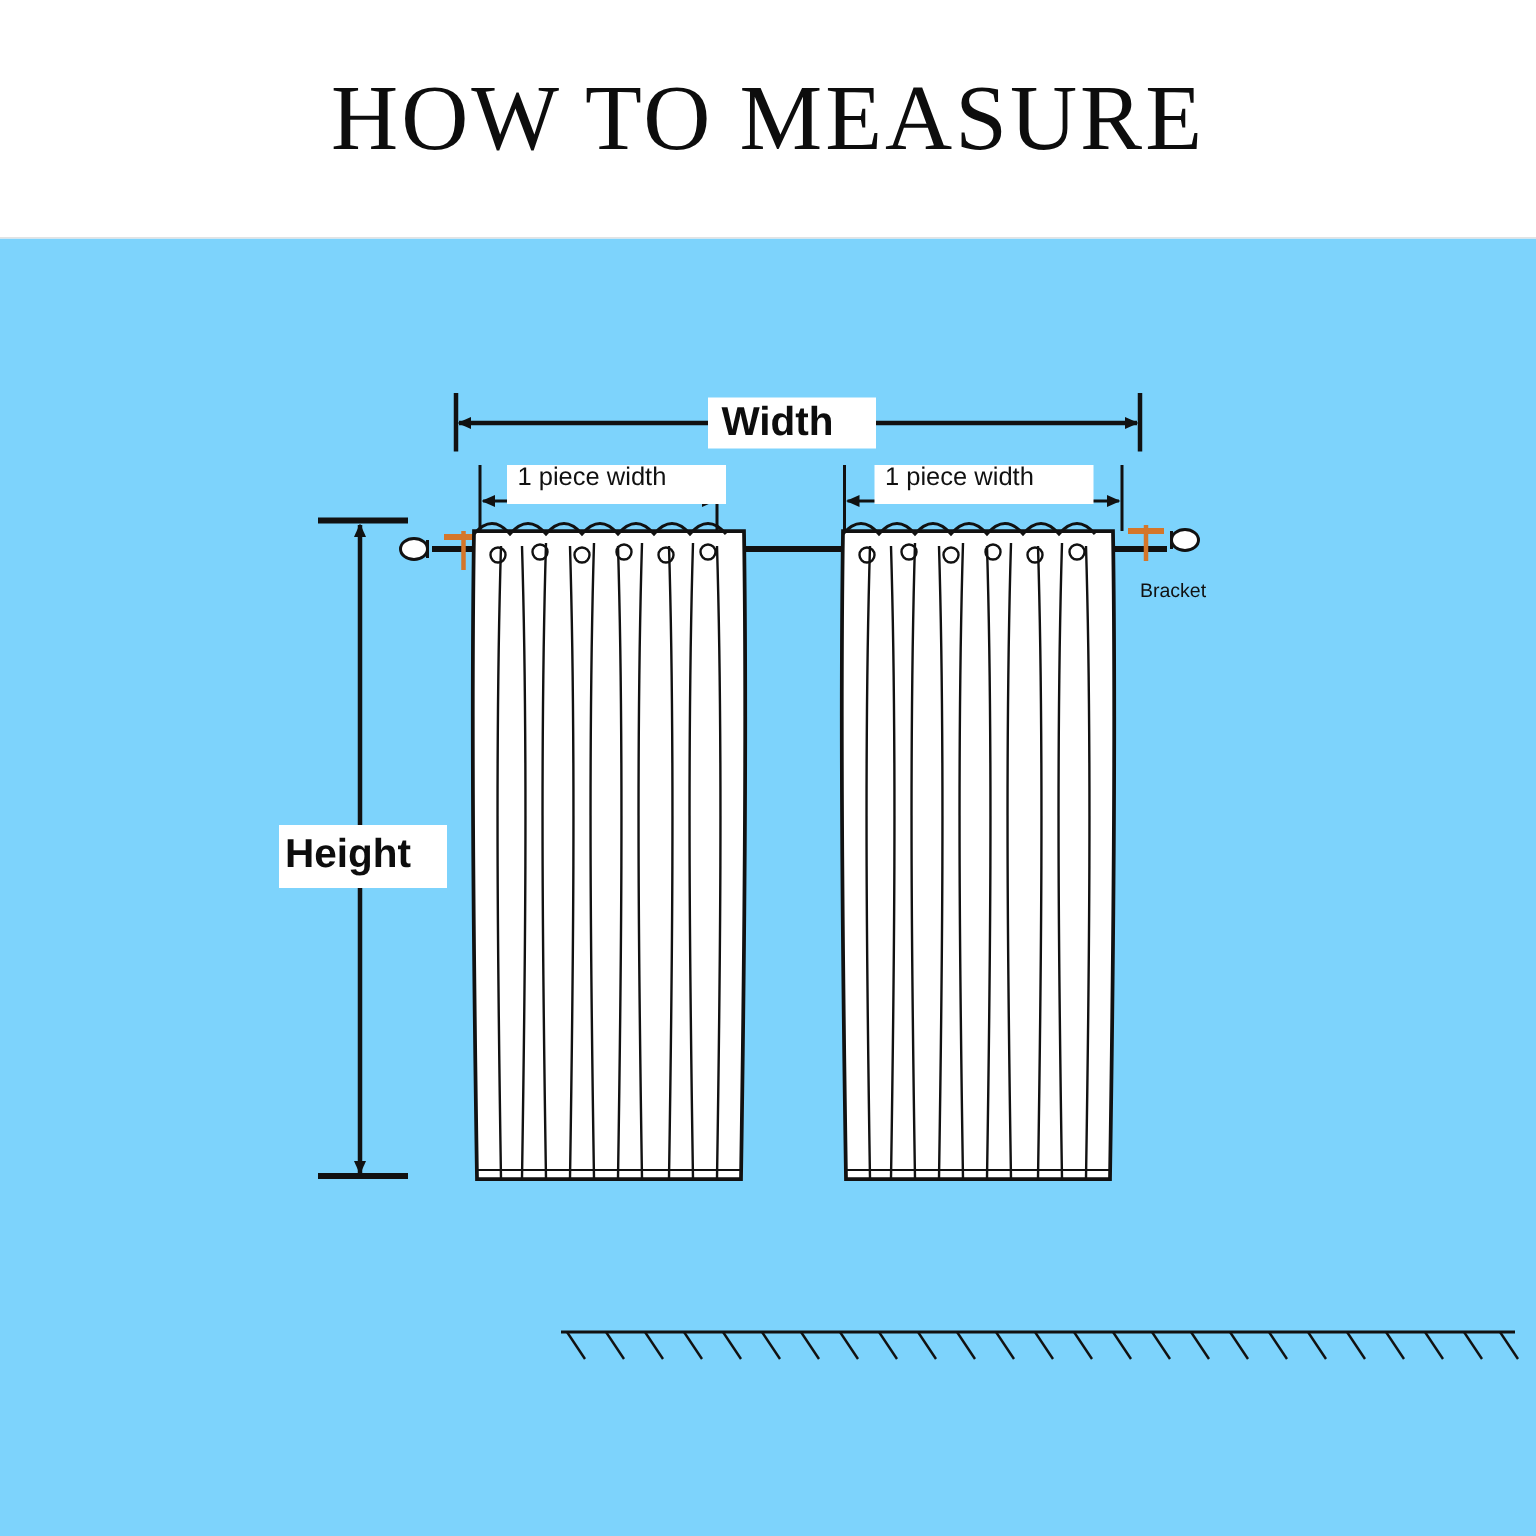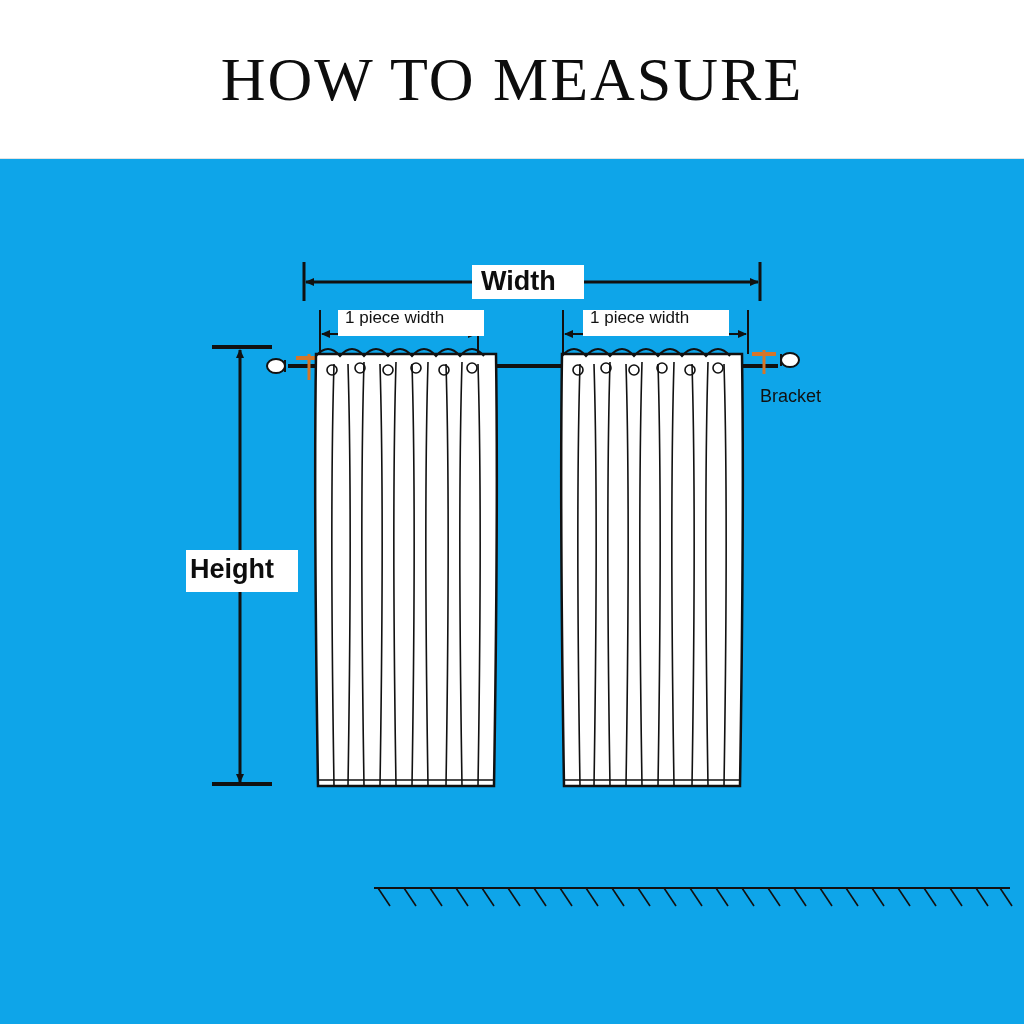--- a/index.html
+++ b/index.html
@@ -12,21 +12,21 @@
     height: 1024px;
     font-family: "Liberation Sans", sans-serif;
     color: #111111;
     overflow: hidden;
     position: relative;
   }
   .page {
     position: relative;
     width: 1024px;
     height: 1024px;
-    background: #0ea5e9;
+    background: #7dd3fc;
   }
   
   .header {
     position: absolute;
     left: 0;
     top: 0;
     width: 1024px;
     height: 158px;
     background: #ffffff;
     border-bottom: 1px solid #e3e3e3;
@@ -80,21 +80,21 @@
     left: 345px;
     top: 150px;
   }
   .lbl-piece-right {
     font-size: 17px;
     color: #111111;
     left: 590px;
     top: 150px;
   }
   .lbl-bracket {
-    font-size: 18px;
+    font-size: 13px;
     color: #111111;
     left: 760px;
     top: 228px;
   }
 </style>
 </head>
 <body>
 
 <div class="page">
 

